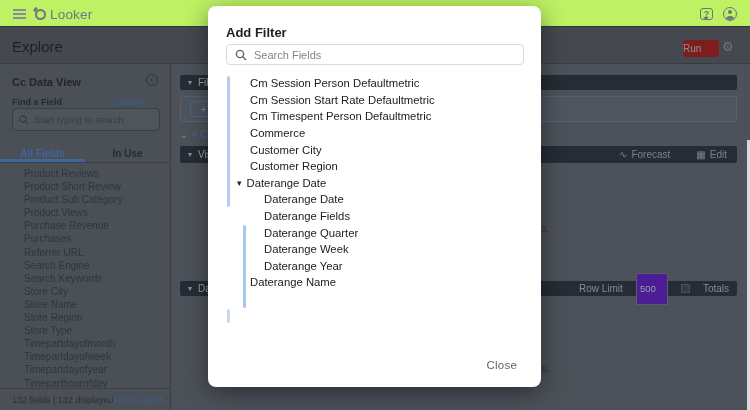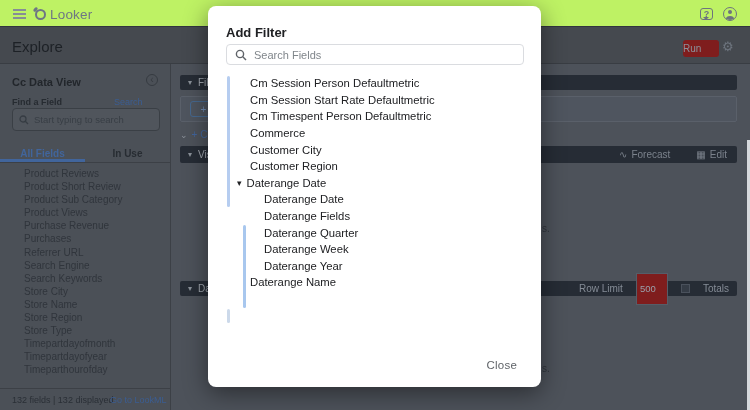--- a/index.html
+++ b/index.html
@@ -54,21 +54,21 @@
   .add-filter-btn { left:190px; top:101px; width:52px; height:16px; border:1px solid #46688f; border-radius:3px; color:#6f8cb4; font-size:10px; text-align:center; line-height:15px; cursor:pointer; }
   .custom-row { left:180px; top:129px; display:flex; align-items:center; gap:4px; }
   .custom-caret { color:#8a9098; font-size:9px; }
   .custom-label { color:#41659c; font-size:10px; cursor:pointer; }
   .vis-bar { left:180px; top:146px; width:557px; height:17px; }
   .vis-right { position:absolute; right:10px; display:flex; gap:26px; color:#7b828c; }
   .vis-action { display:flex; align-items:center; gap:4px; cursor:pointer; }
   .forecast-icon, .edit-icon { font-size:10px; color:#7b828c; }
   .data-bar { left:180px; top:281px; width:557px; height:15px; }
   .data-right { position:absolute; right:8px; display:flex; align-items:center; gap:13px; color:#858c96; }
-  .row-limit-input { width:32px; height:12px; background:#7f1d1d; border:1px solid #565d68; color:#9aa1ab; font-size:9.5px; padding:15px 3px; font-family:"Liberation Sans", sans-serif; }
+  .row-limit-input { width:32px; height:12px; background:#4c1d95; border:1px solid #565d68; color:#9aa1ab; font-size:9.5px; padding:15px 3px; font-family:"Liberation Sans", sans-serif; }
   .totals-checkbox { width:9px; height:9px; background:#353c46; border:1px solid #4a515c; cursor:pointer; }
   .hidden-frag { font-size:10px; color:#30353c; }
   .frag1 { left:542px; top:223px; }
   .frag2 { left:542px; top:363px; }
   .right-strip { left:747px; top:140px; width:3px; height:270px; background:#d6d9dd; }
 
   
   .modal { left:208px; top:6px; width:333px; height:381px; background:#ffffff; border-radius:8px; box-shadow:0 6px 24px rgba(0,0,0,.45); z-index:10; }
   .modal-title { left:18px; top:19px; font-size:13px; font-weight:bold; color:#202124; }
   .modal-search { left:18px; top:38px; width:298px; height:21px; border:1px solid #dadce0; border-radius:4px; display:flex; align-items:center; padding:0 8px; gap:7px; background:#fff; }
@@ -134,20 +134,21 @@
   <div class="field-item">Purchase Revenue</div>
   <div class="field-item">Purchases</div>
   <div class="field-item">Referrer URL</div>
   <div class="field-item">Search Engine</div>
   <div class="field-item">Search Keywords</div>
   <div class="field-item">Store City</div>
   <div class="field-item">Store Name</div>
   <div class="field-item">Store Region</div>
   <div class="field-item">Store Type</div>
   <div class="field-item">Timepartdayofmonth</div>
+  <div class="field-item">Timepartdayofweek</div>
   <div class="field-item">Timepartdayofyear</div>
   <div class="field-item">Timeparthourofday</div>
 </div>
 <div class="abs side-footer-divider"></div>
 <div class="abs field-count">132 fields | 132 displayed</div>
 <div class="abs lookml-link">Go to LookML</div>
 
 <div class="abs darkbar filters-bar">
   <span class="bar-caret">▾</span>
   <span>Filters</span>

